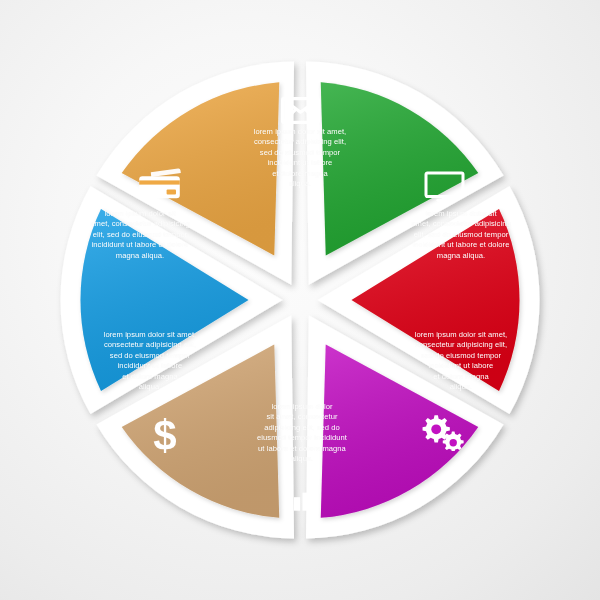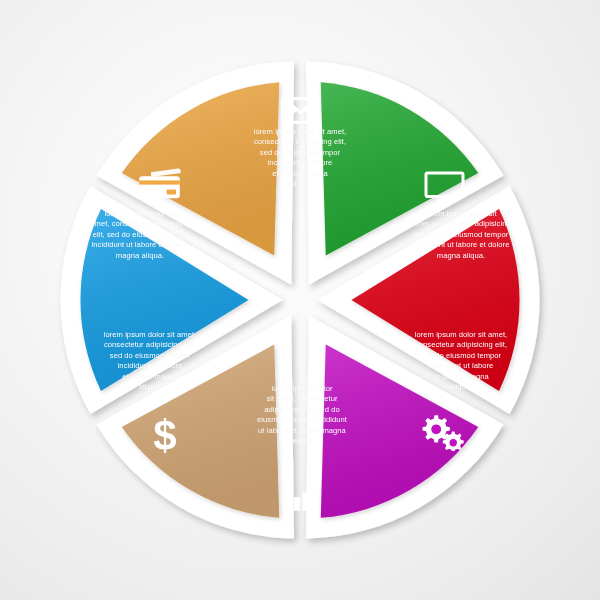--- a/index.html
+++ b/index.html
@@ -132,21 +132,21 @@
     <svg width="48" height="38" viewBox="0 0 48 38" aria-hidden="true">
       <g fill="#ffffff">
         <path d="M16.5 2.2 l3.4 0 l0.75 3.5 a10.6 10.6 0 0 1 3.0 1.25 l3.0-1.95 l2.4 2.4 l-1.95 3.0 a10.6 10.6 0 0 1 1.25 3.0 l3.5 0.75 l0 3.4 l-3.5 0.75 a10.6 10.6 0 0 1-1.25 3.0 l1.95 3.0 l-2.4 2.4 l-3.0-1.95 a10.6 10.6 0 0 1-3.0 1.25 l-0.75 3.5 l-3.4 0 l-0.75-3.5 a10.6 10.6 0 0 1-3.0-1.25 l-3.0 1.95 l-2.4-2.4 l1.95-3.0 a10.6 10.6 0 0 1-1.25-3.0 l-3.5-0.75 l0-3.4 l3.5-0.75 a10.6 10.6 0 0 1 1.25-3.0 l-1.95-3.0 l2.4-2.4 l3.0 1.95 a10.6 10.6 0 0 1 3.0-1.25 z"></path>
         <circle cx="18.2" cy="16.3" r="4.9" fill="#c211c2"></circle>
         <path d="M33.9 18.4 l2.6 0 l0.58 2.66 a8.1 8.1 0 0 1 2.3 0.96 l2.28-1.48 l1.83 1.83 l-1.48 2.28 a8.1 8.1 0 0 1 0.96 2.3 l2.66 0.58 l0 2.6 l-2.66 0.58 a8.1 8.1 0 0 1-0.96 2.3 l1.48 2.28 l-1.83 1.83 l-2.28-1.48 a8.1 8.1 0 0 1-2.3 0.96 l-0.58 2.66 l-2.6 0 l-0.58-2.66 a8.1 8.1 0 0 1-2.3-0.96 l-2.28 1.48 l-1.83-1.83 l1.48-2.28 a8.1 8.1 0 0 1-0.96-2.3 l-2.66-0.58 l0-2.6 l2.66-0.58 a8.1 8.1 0 0 1 0.96-2.3 l-1.48-2.28 l1.83-1.83 l2.28 1.48 a8.1 8.1 0 0 1 2.3-0.96 z"></path>
         <circle cx="35.2" cy="29.7" r="3.7" fill="#c211c2"></circle>
       </g>
     </svg>
   </div>
 
-  <div class="seg-text" style="left:237px; top:384px; width:130px;">lorem ipsum dolor
+  <div class="seg-text" style="left:237px; top:402px; width:130px;">lorem ipsum dolor
 sit amet, consectetur
 adipisicing elit, sed do
 eiusmod tempor incididunt
 ut labore et dolore magna
 aliqua.</div>
   <div class="seg-icon" style="left:285px; top:487px;">
     <svg width="33" height="24" viewBox="0 0 33 24" aria-hidden="true">
       <g fill="#ffffff">
         <rect x="0.5" y="15.5" width="6.2" height="8.2"></rect>
         <rect x="9.0" y="10.2" width="6.2" height="13.5"></rect>

